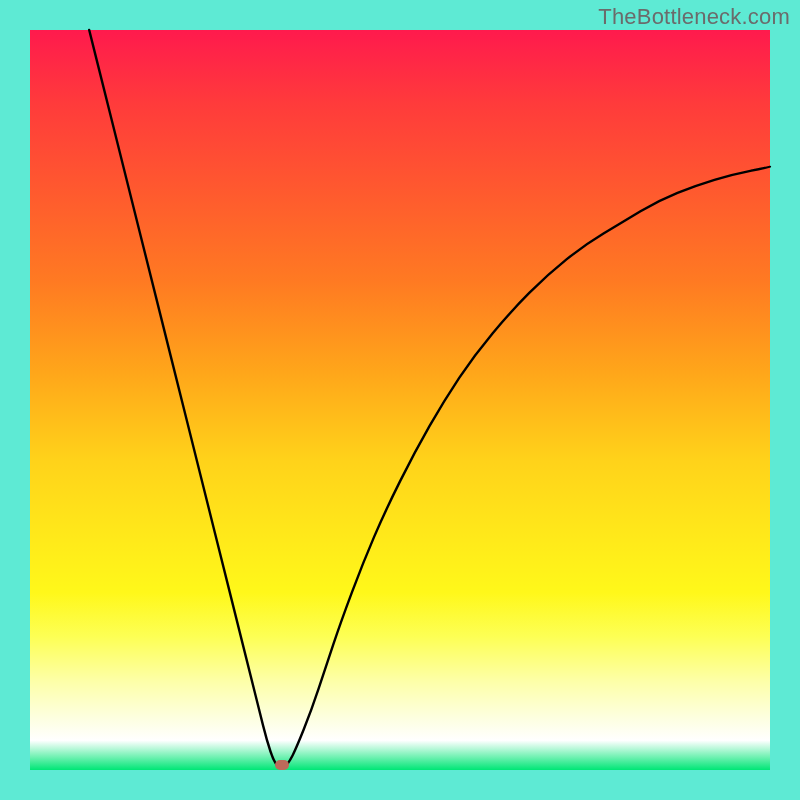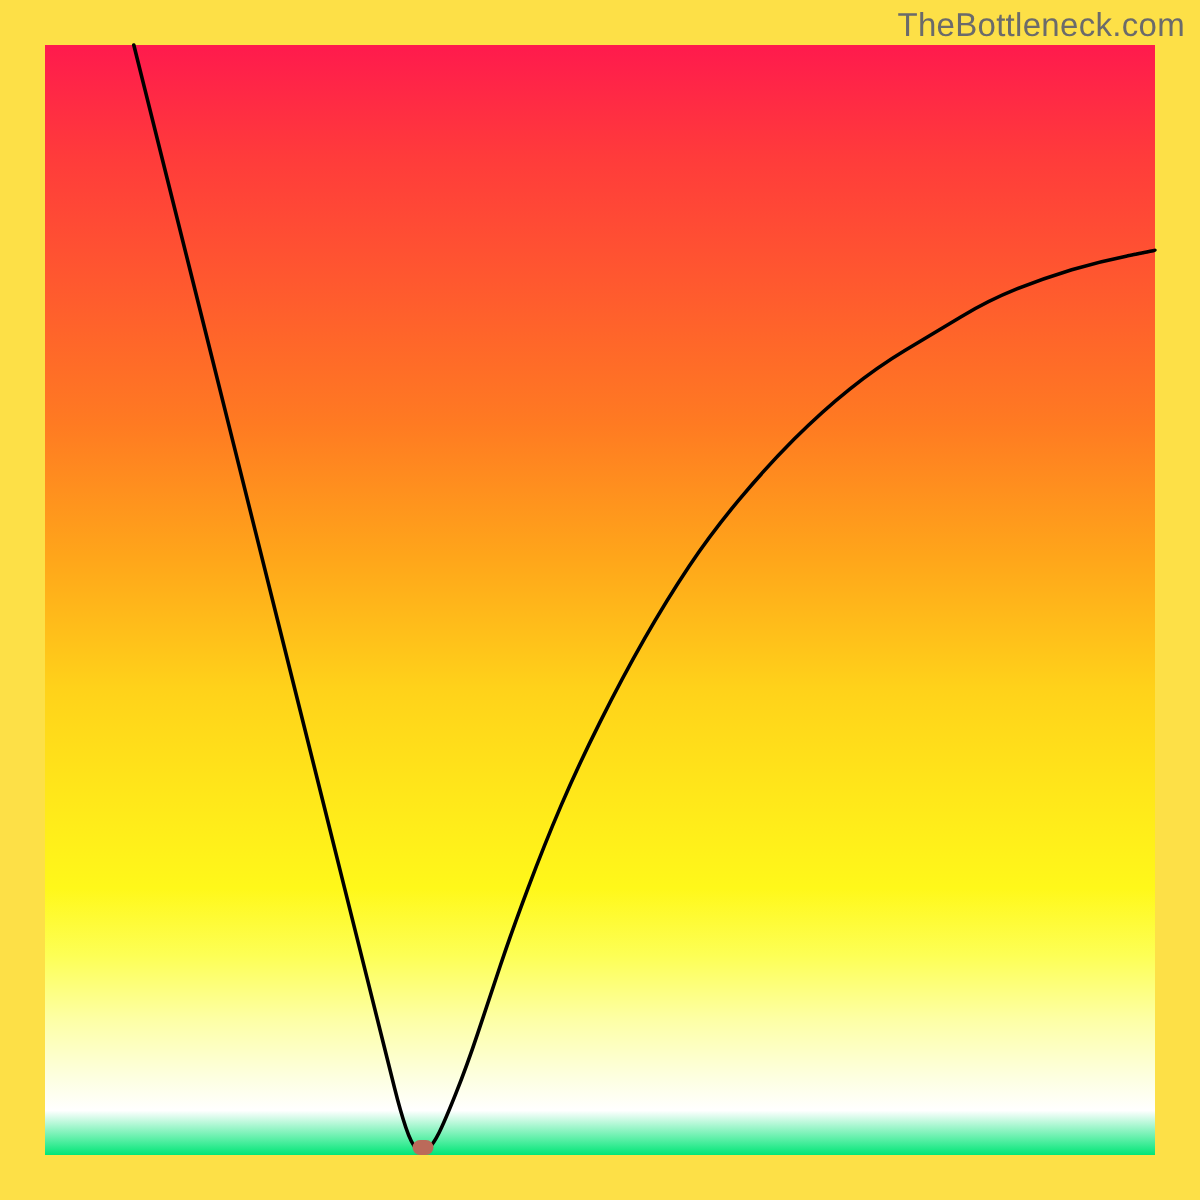--- a/index.html
+++ b/index.html
@@ -8,21 +8,21 @@
     width: 800px;
     height: 800px;
     background: #000;
     overflow: hidden;
     font-family: Arial, Helvetica, sans-serif;
   }
   .frame {
     position: relative;
     width: 800px;
     height: 800px;
-    background: #fde047;
+    background: #5eead4;
   }
   .plot {
     position: absolute;
     left: 30px;
     top: 30px;
     width: 740px;
     height: 740px;
     
     background: linear-gradient(
       to bottom,

